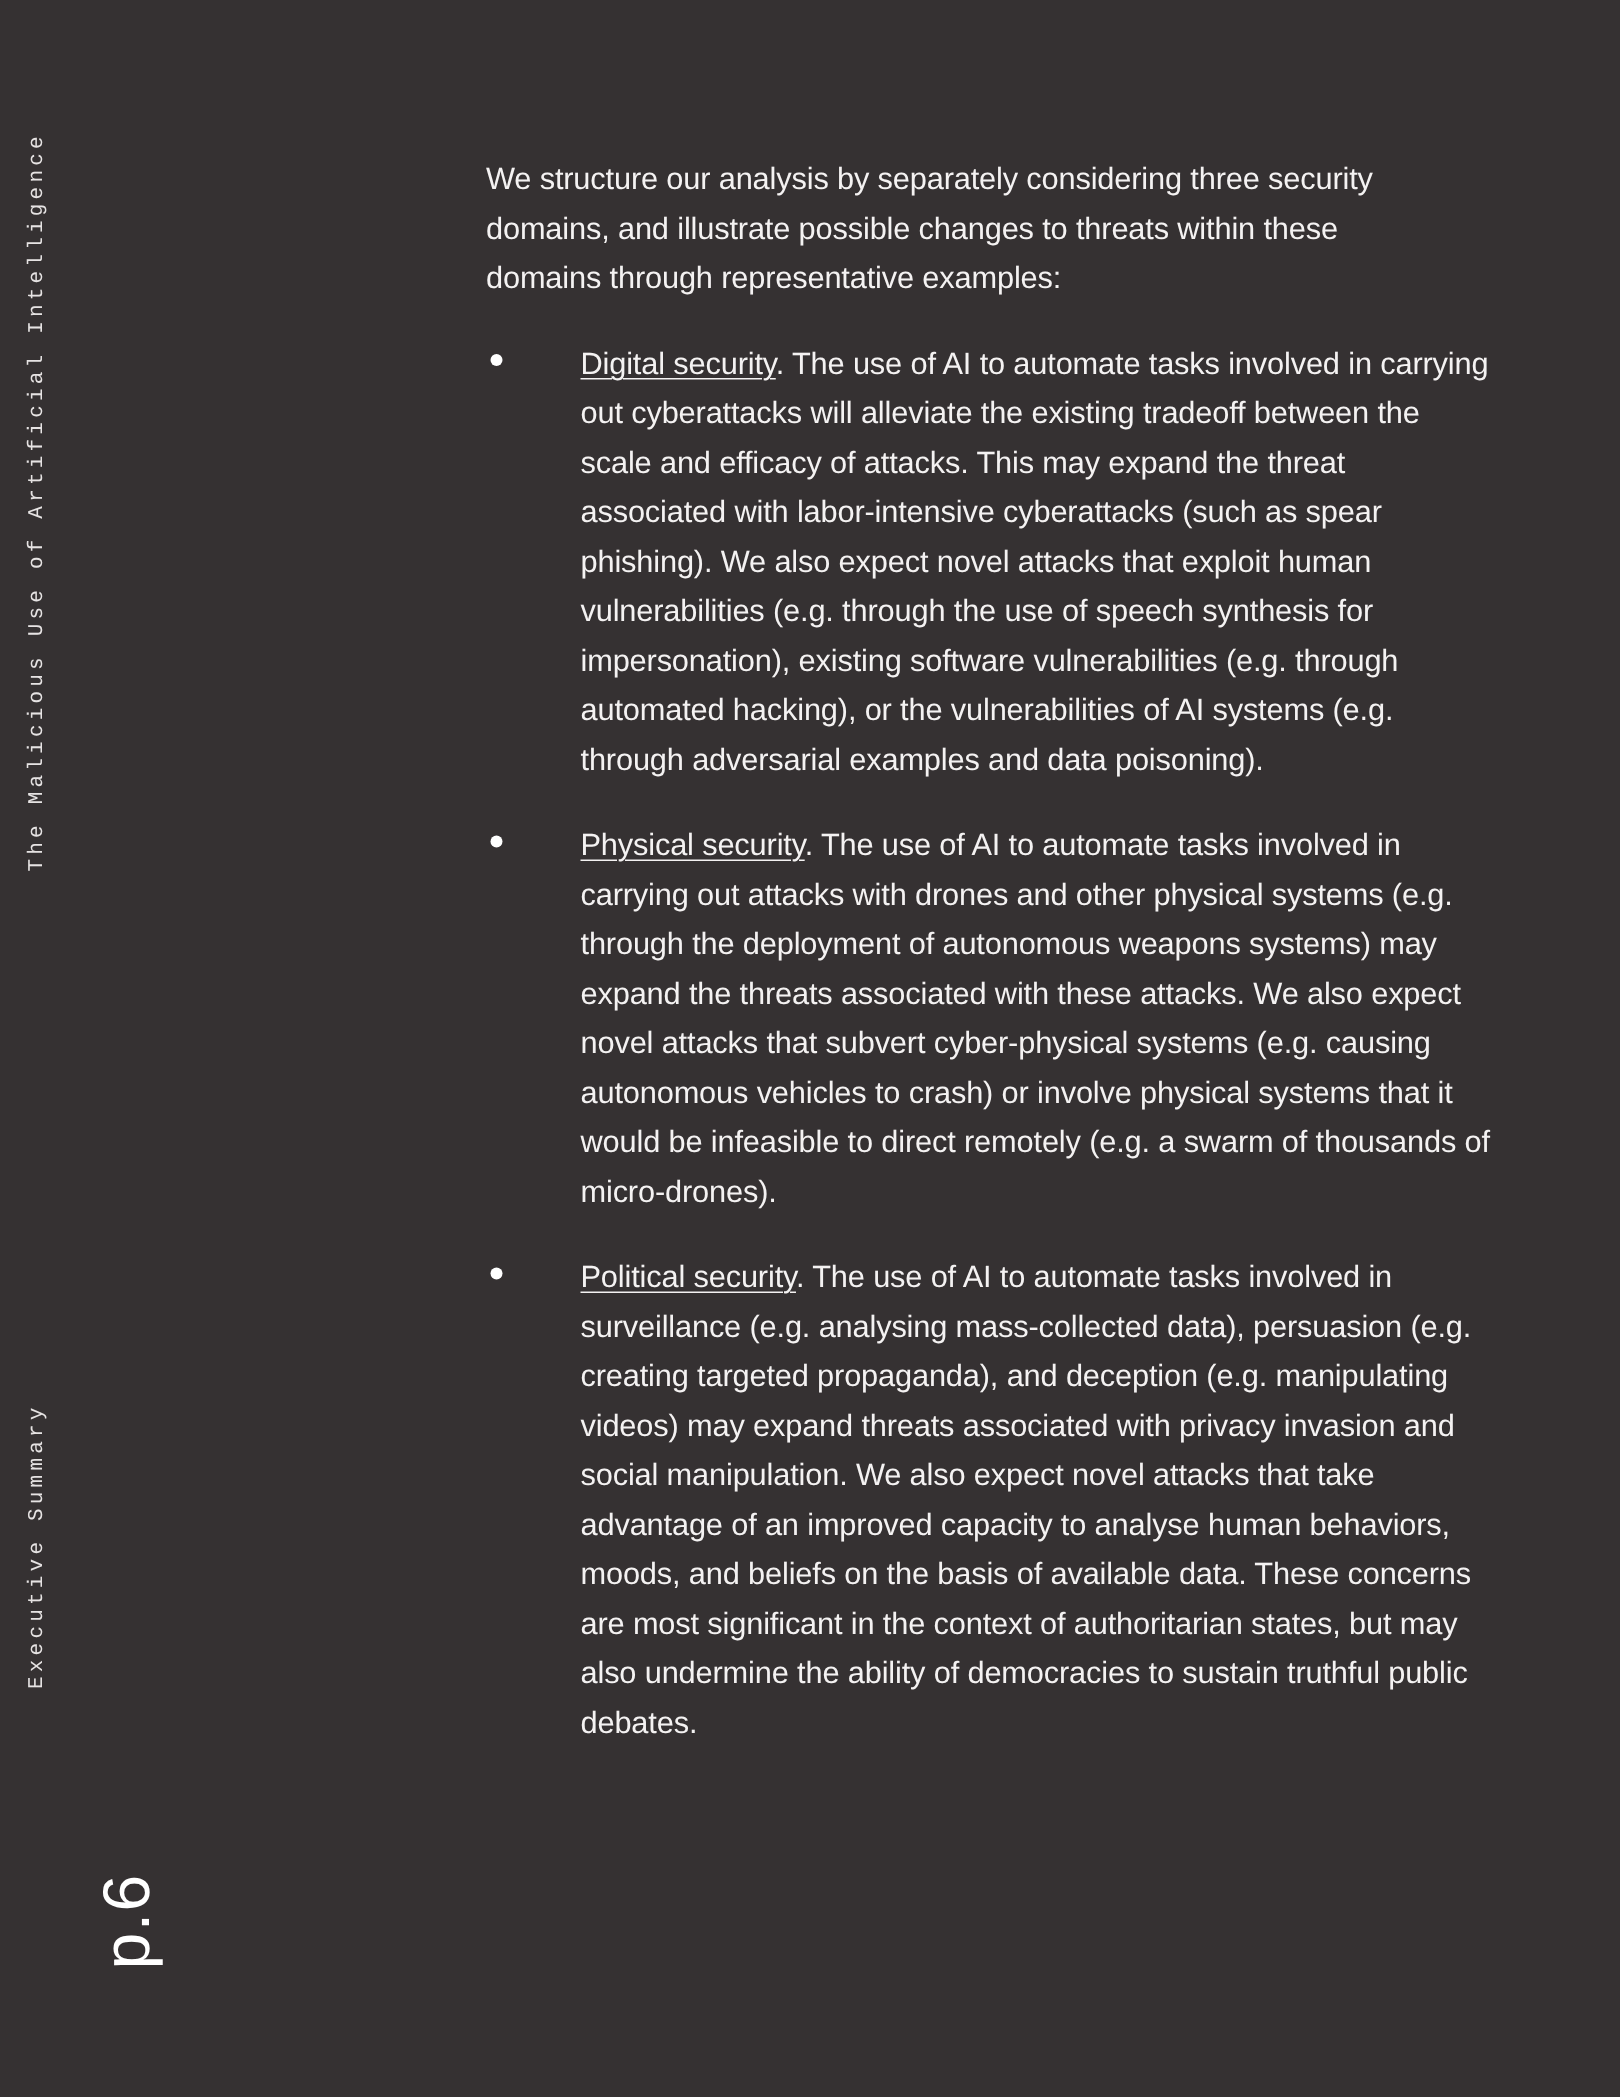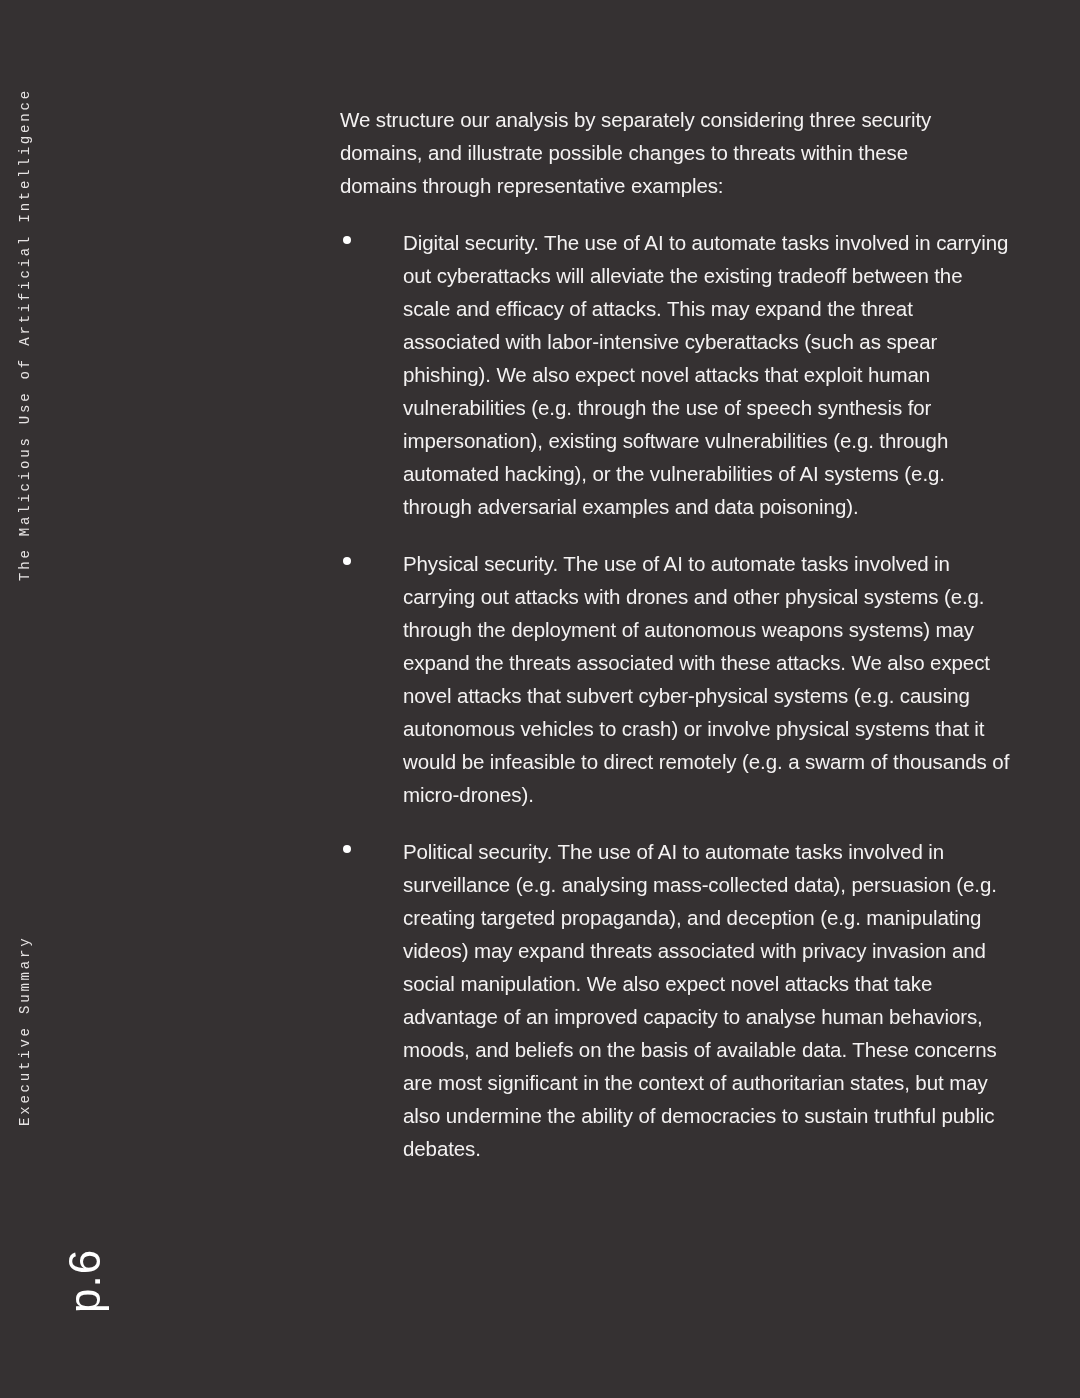--- a/index.html
+++ b/index.html
@@ -42,21 +42,21 @@
       transform: rotate(-90deg);
       font-family: "Liberation Sans", sans-serif;
       font-size: 44px;
       font-weight: 400;
       color: #ffffff;
       white-space: nowrap;
       letter-spacing: 1px;
     }
     .content {
       position: absolute;
-      left: 340px;
+      left: 324px;
       top: 103px;
       width: 680px;
       font-size: 20.5px;
       line-height: 33px;
       letter-spacing: -0.1px;
     }
     .intro {
       margin: 0 0 24px 0;
       width: 640px;
     }
@@ -73,20 +73,21 @@
     .bullet-dot {
       position: absolute;
       left: 3px;
       top: 10px;
       width: 8px;
       height: 8px;
       background: #ffffff;
       border-radius: 50%;
     }
     .bullet-term {
+      text-decoration: underline;
       text-underline-offset: 3px;
       text-decoration-thickness: 1px;
     }
     .bullet-text {
       display: block;
       width: 612px;
     }
   </style>
 </head>
 <body>

